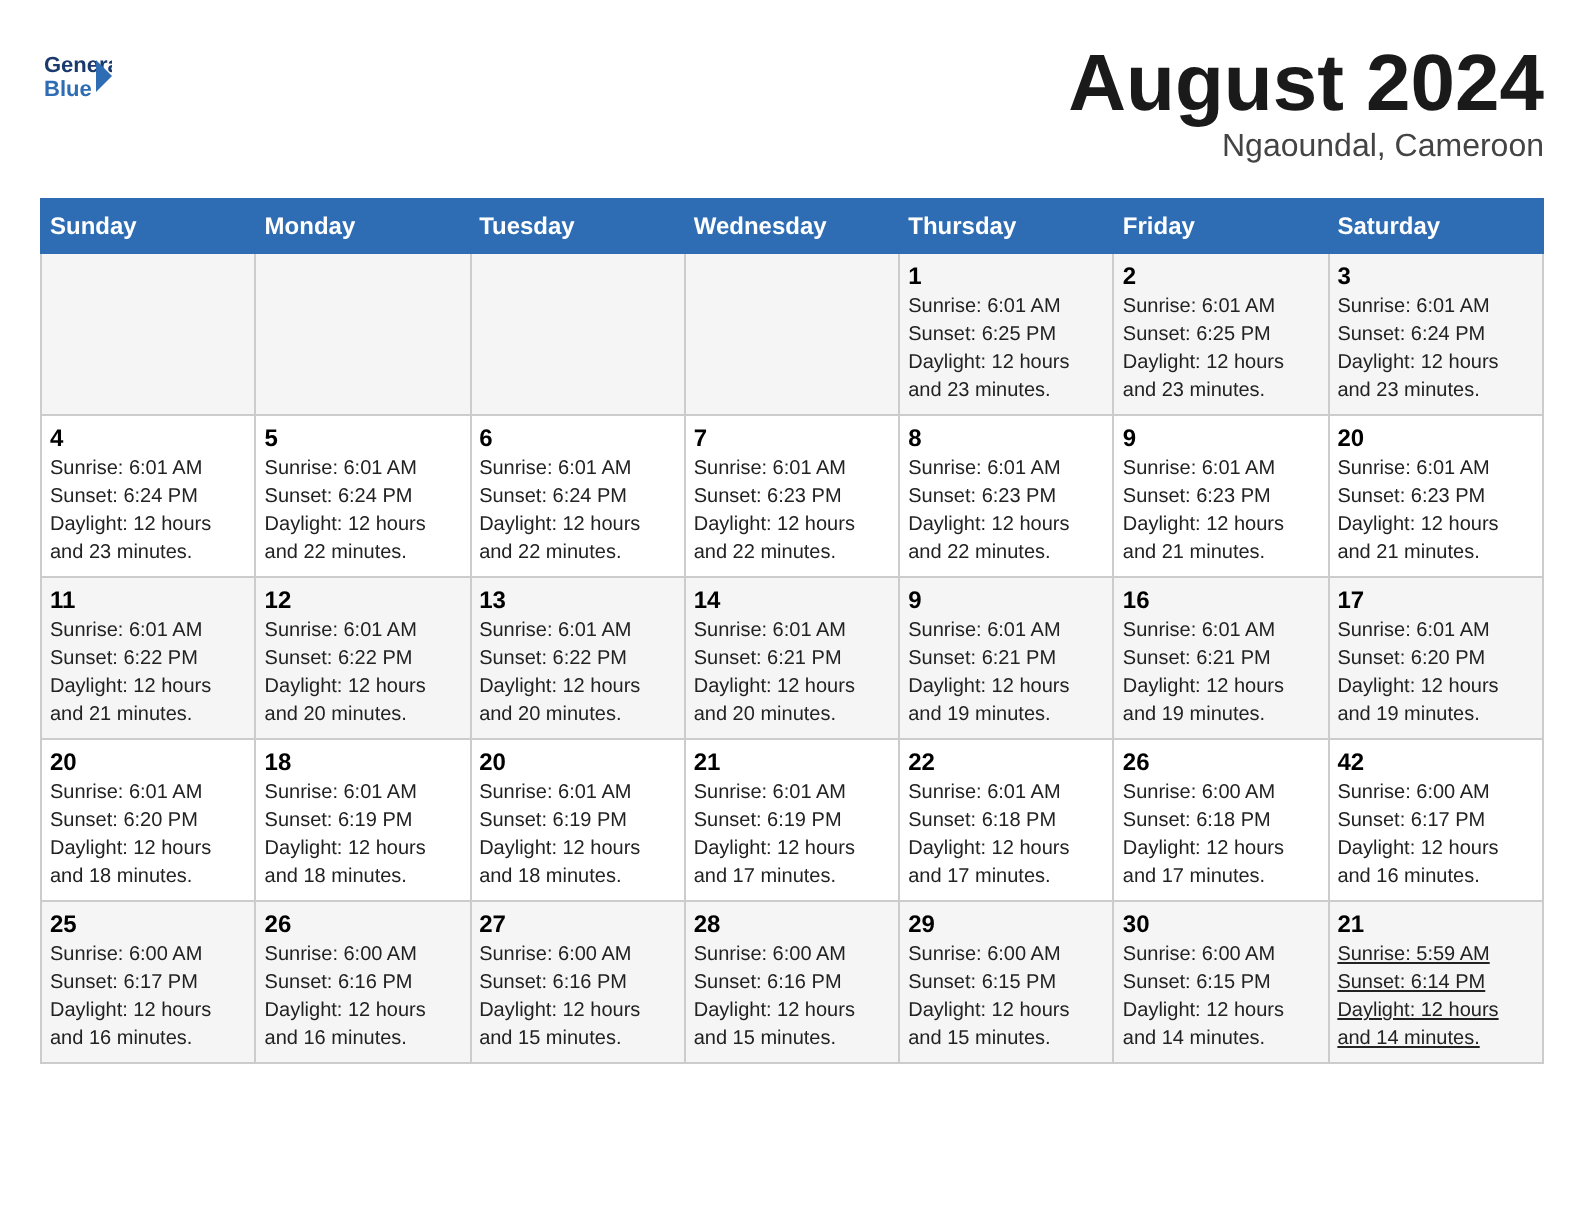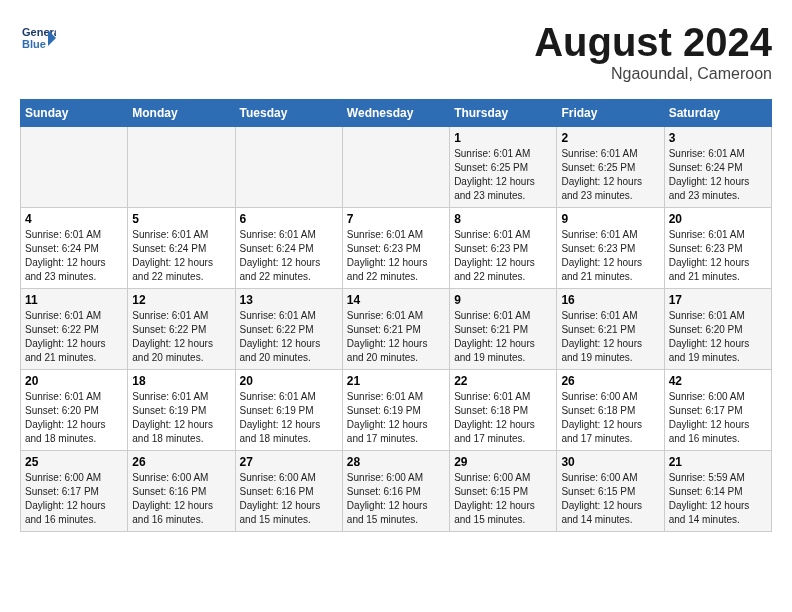--- a/index.html
+++ b/index.html
@@ -328,20 +328,20 @@
         </td>
         <td>
           <span class="day-num">30</span>
           <div class="day-info" style="white-space: pre-line;">Sunrise: 6:00 AM
 Sunset: 6:15 PM
 Daylight: 12 hours
 and 14 minutes.</div>
         </td>
         <td>
           <span class="day-num">21</span>
-          <div class="day-info" style="white-space: pre-line;">Sunrise: 5:59 AM
+          <div class="day-info" style="white-space: pre-line; text-decoration: underline;">Sunrise: 5:59 AM
 Sunset: 6:14 PM
 Daylight: 12 hours
 and 14 minutes.</div>
         </td>
       </tr>
     </tbody>
 </table>
 
 </body></html>

